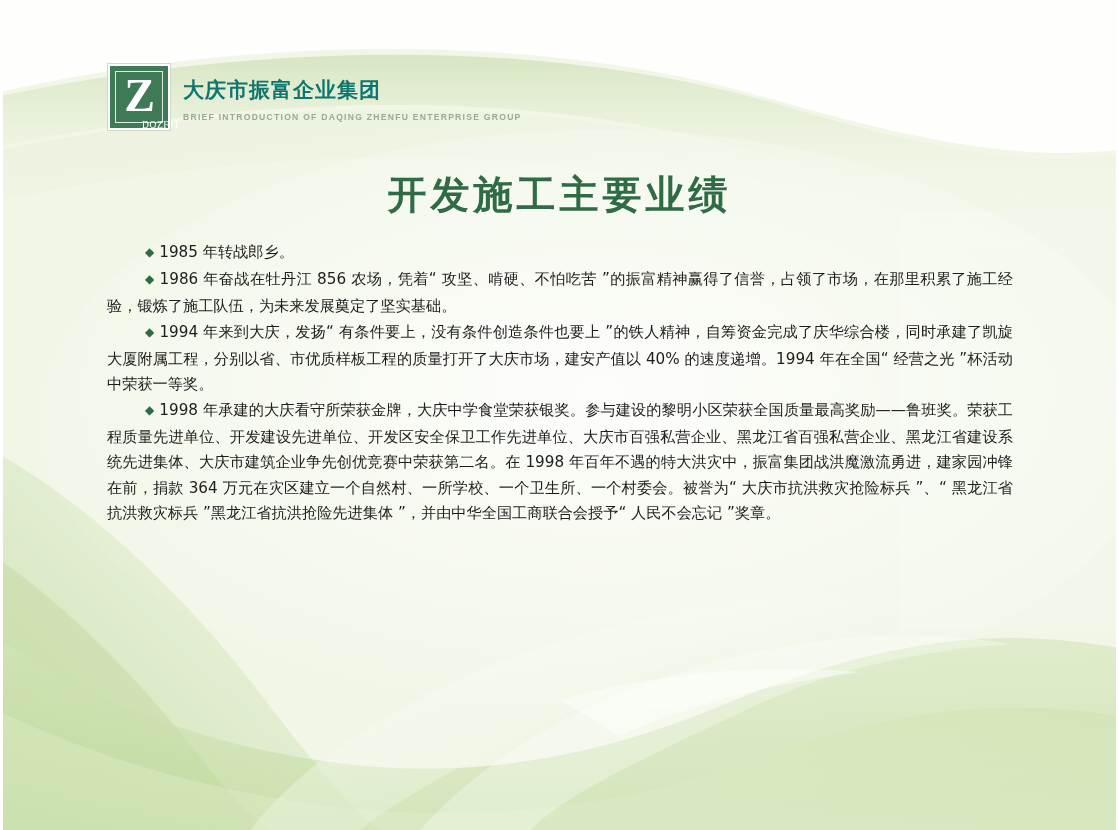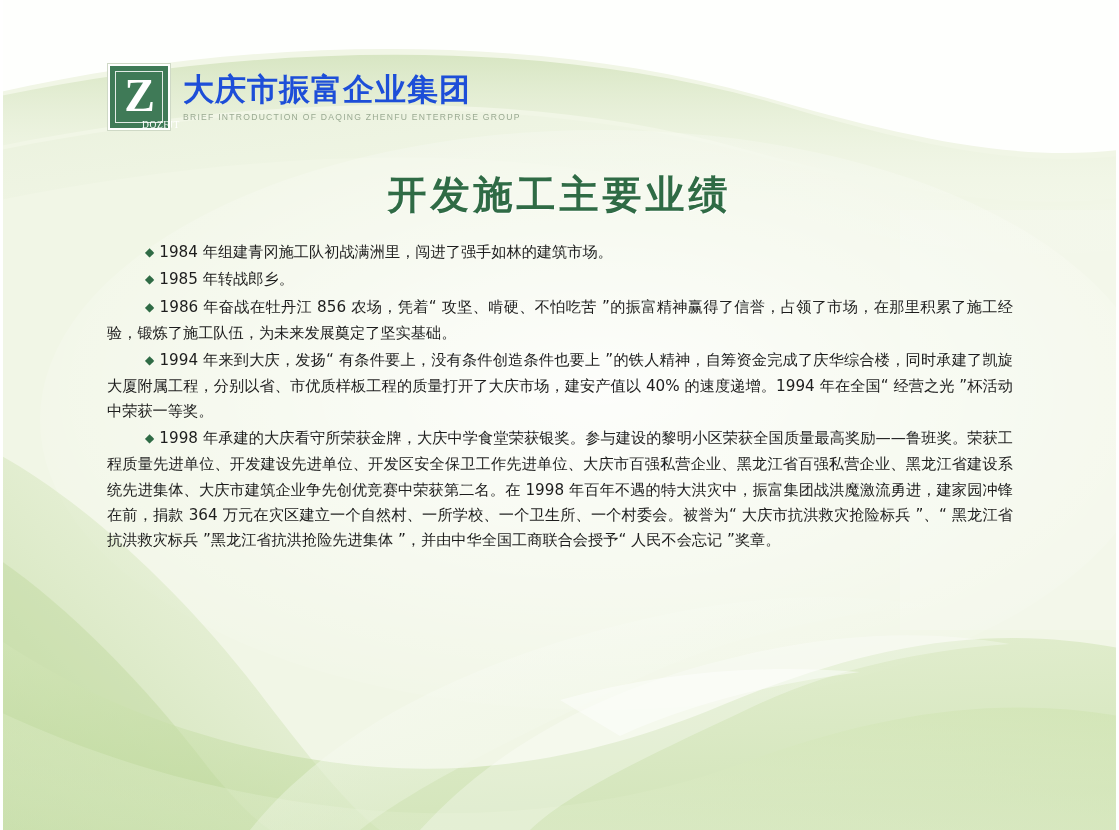--- a/index.html
+++ b/index.html
@@ -78,32 +78,32 @@
     margin-top: 1px;
     margin-left: 44px;
   }
   .logo-text {
     margin-left: 13px;
     padding-top: 8px;
   }
   .brand-cn {
     font-family: Liberation Serif, serif;
     font-weight: bold;
-    font-size: 31px;
+    font-size: 21px;
     line-height: 36px;
-    color: #1d4ed8;
+    color: #0f766e;
     letter-spacing: 1px;
     white-space: nowrap;
   }
   .brand-en {
     margin-top: 4px;
     font-size: 8.6px;
     letter-spacing: 1.25px;
     color: #9aaa92;
-    font-weight: normal;
+    font-weight: bold;
     white-space: nowrap;
   }
   
   .page-title {
     position: absolute;
     left: 0;
     top: 168px;
     width: 1119px;
     text-align: center;
     font-family: Liberation Sans, sans-serif;
@@ -206,20 +206,19 @@
     </div>
     <div class="logo-text">
       <div class="brand-cn">大庆市振富企业集团</div>
       <div class="brand-en">BRIEF INTRODUCTION OF DAQING ZHENFU ENTERPRISE GROUP</div>
     </div>
   </div>
 
   <div class="page-title">开发施工主要业绩</div>
 
   <div class="content">
-    <p class="para"><span class="bullet">◆</span><span>1984 年组建青冈施工队初战满洲里，闯进了强手如林的建筑市场。</span></p>
     <p class="para"><span class="bullet">◆</span><span>1985 年转战郎乡。</span></p>
     <p class="para"><span class="bullet">◆</span><span>1986 年奋战在牡丹江 856 农场，凭着“ 攻坚、啃硬、不怕吃苦 ”的振富精神赢得了信誉，占领了市场，在那里积累了施工经验，锻炼了施工队伍，为未来发展奠定了坚实基础。</span></p>
     <p class="para"><span class="bullet">◆</span><span>1994 年来到大庆，发扬“ 有条件要上，没有条件创造条件也要上 ”的铁人精神，自筹资金完成了庆华综合楼，同时承建了凯旋大厦附属工程，分别以省、市优质样板工程的质量打开了大庆市场，建安产值以 40% 的速度递增。1994 年在全国“ 经营之光 ”杯活动中荣获一等奖。</span></p>
     <p class="para"><span class="bullet">◆</span><span>1998 年承建的大庆看守所荣获金牌，大庆中学食堂荣获银奖。参与建设的黎明小区荣获全国质量最高奖励——鲁班奖。荣获工程质量先进单位、开发建设先进单位、开发区安全保卫工作先进单位、大庆市百强私营企业、黑龙江省百强私营企业、黑龙江省建设系统先进集体、大庆市建筑企业争先创优竞赛中荣获第二名。在 1998 年百年不遇的特大洪灾中，振富集团战洪魔激流勇进，建家园冲锋在前，捐款 364 万元在灾区建立一个自然村、一所学校、一个卫生所、一个村委会。被誉为“ 大庆市抗洪救灾抢险标兵 ”、“ 黑龙江省抗洪救灾标兵 ”黑龙江省抗洪抢险先进集体 ”，并由中华全国工商联合会授予“ 人民不会忘记 ”奖章。</span></p>
   </div>
 
 </div>
 
 </body></html>

